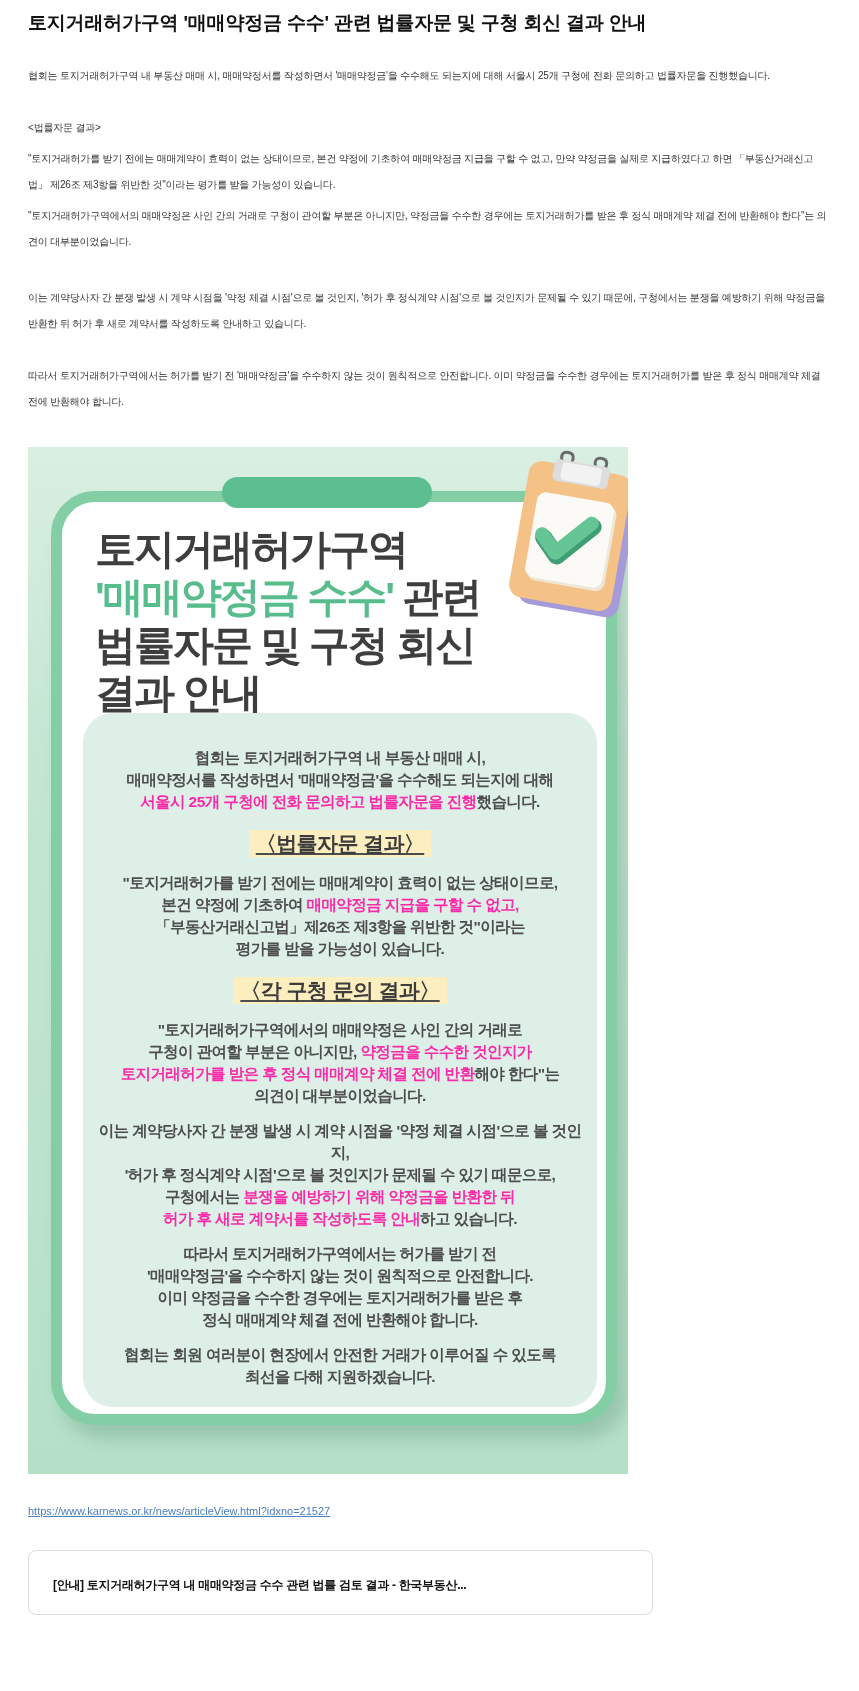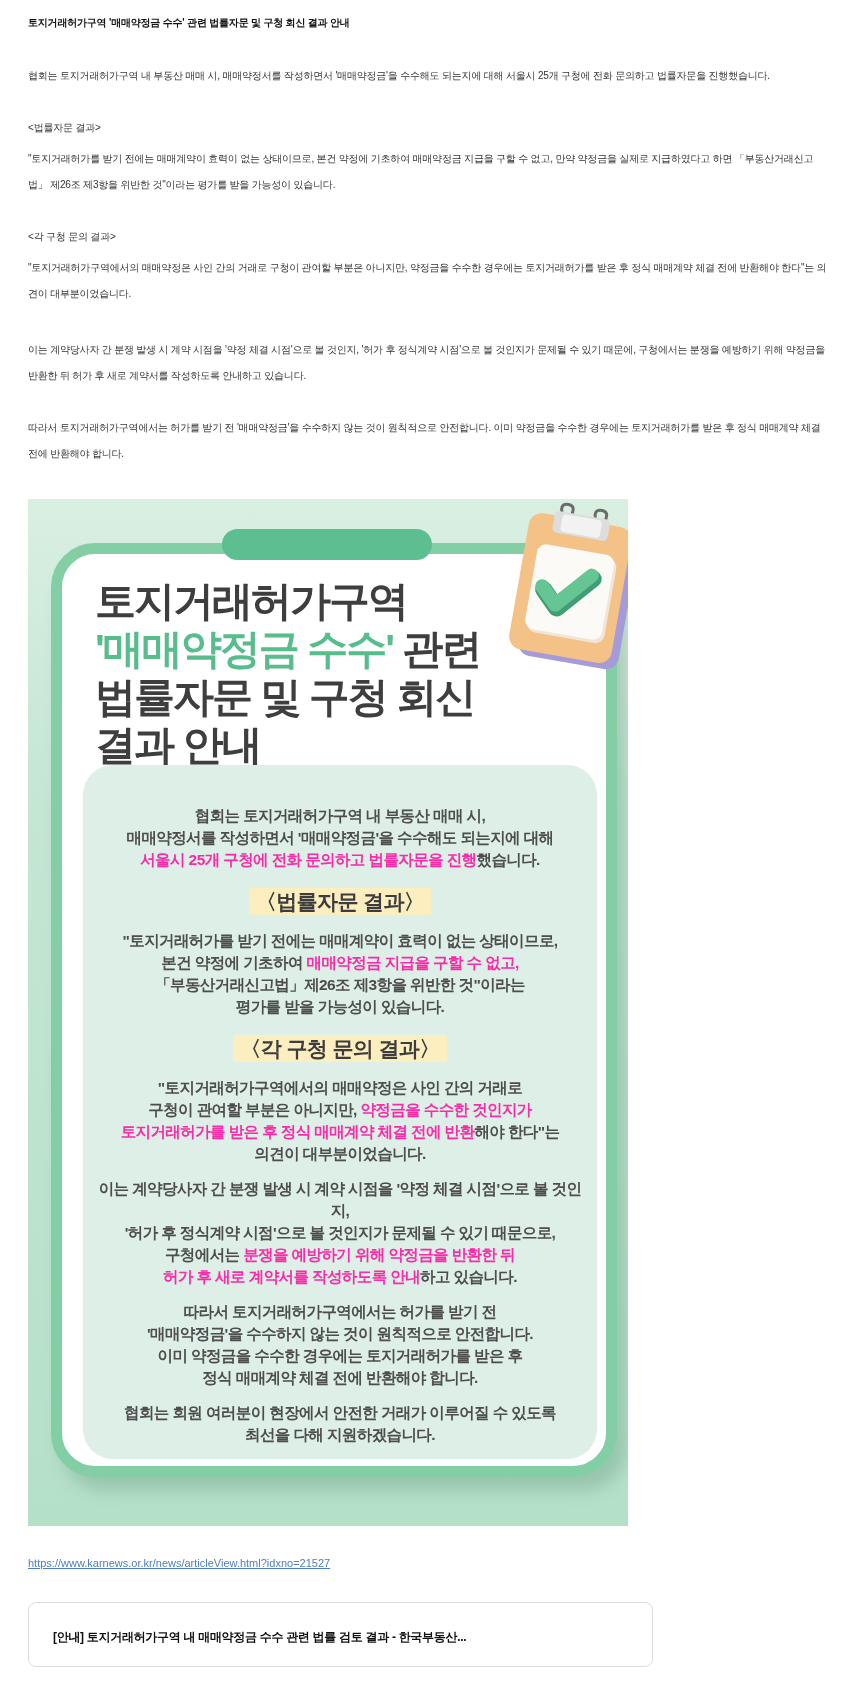--- a/index.html
+++ b/index.html
@@ -5,21 +5,21 @@
   html,body{margin:0;padding:0;background:#ffffff;}
   body{
     width:859px;min-height:1691px;
     font-family:"Liberation Sans","DejaVu Sans",sans-serif;
     color:#333;position:relative;
   }
   .page{padding:0 28px;}
 
   
   .article-title{
-    margin:12px 0 0;font-size:10px;line-height:21px;
+    margin:12px 0 0;font-size:19px;line-height:21px;
     font-weight:bold;color:#111;letter-spacing:-0.2px;
   }
   .para{margin:0;font-size:10px;line-height:26px;letter-spacing:-0.2px;color:#333;}
   .mt30{margin-top:30px;}
   .mt26{margin-top:26px;}
   .mt5{margin-top:5px;}
 
   
   .poster{
     position:relative;margin-top:32px;width:600px;height:1027px;
@@ -45,22 +45,22 @@
   .clipboard{position:absolute;left:456px;top:2px;z-index:2;}
 
   .poster-body{
     position:absolute;left:55px;top:266px;width:514px;height:694px;
     box-sizing:border-box;border-radius:30px;background:#ddefe6;
     padding:24px 10px 18px;text-align:center;z-index:2;
     font-size:15.5px;line-height:22px;font-weight:700;
     letter-spacing:-0.6px;color:#4d4d4d;
   }
   .poster-body .pblock{margin-top:13px;}
-  .poster-body .pblock:first-child{margin-top:16px;}
-  .poster-body .pheading{margin:16px 0 5px;font-size:21px;line-height:30px;}
+  .poster-body .pblock:first-child{margin-top:10px;}
+  .poster-body .pheading{margin:16px 0 5px;font-size:21px;line-height:30px;text-decoration:underline;}
   .poster-body .hl{
     background:#fdeec0;color:#3d3d3d;font-weight:800;
     padding:2px 7px;border-radius:2px;
   }
   .pk{color:#fb2aa8;}
 
   
   .article-link{
     display:inline-block;margin-top:26px;
     font-size:11px;line-height:22px;color:#4d7ec0;
@@ -81,21 +81,20 @@
 
 <div class="page">
 
   <h1 class="article-title">토지거래허가구역 '매매약정금 수수' 관련 법률자문 및 구청 회신 결과 안내</h1>
 
   <p class="para mt30">협회는 토지거래허가구역 내 부동산 매매 시, 매매약정서를 작성하면서 '매매약정금'을 수수해도 되는지에 대해 서울시 25개 구청에 전화 문의하고 법률자문을 진행했습니다.</p>
 
   <p class="para mt26">&lt;법률자문 결과&gt;</p>
   <p class="para mt5">"토지거래허가를 받기 전에는 매매계약이 효력이 없는 상태이므로, 본건 약정에 기초하여 매매약정금 지급을 구할 수 없고, 만약 약정금을 실제로 지급하였다고 하면 「부동산거래신고법」 제26조 제3항을 위반한 것"이라는 평가를 받을 가능성이 있습니다.</p>
 
-  <p class="para mt26">&lt;각 구청 문의 결과&gt;</p>
   <p class="para mt5">"토지거래허가구역에서의 매매약정은 사인 간의 거래로 구청이 관여할 부분은 아니지만, 약정금을 수수한 경우에는 토지거래허가를 받은 후 정식 매매계약 체결 전에 반환해야 한다"는 의견이 대부분이었습니다.</p>
 
   <p class="para mt30">이는 계약당사자 간 분쟁 발생 시 계약 시점을 '약정 체결 시점'으로 볼 것인지, '허가 후 정식계약 시점'으로 볼 것인지가 문제될 수 있기 때문에, 구청에서는 분쟁을 예방하기 위해 약정금을 반환한 뒤 허가 후 새로 계약서를 작성하도록 안내하고 있습니다.</p>
 
   <p class="para mt26">따라서 토지거래허가구역에서는 허가를 받기 전 '매매약정금'을 수수하지 않는 것이 원칙적으로 안전합니다. 이미 약정금을 수수한 경우에는 토지거래허가를 받은 후 정식 매매계약 체결 전에 반환해야 합니다.</p>
 
   
   <div class="poster">
     <div class="poster-pill"></div>
     <div class="poster-card"></div>

